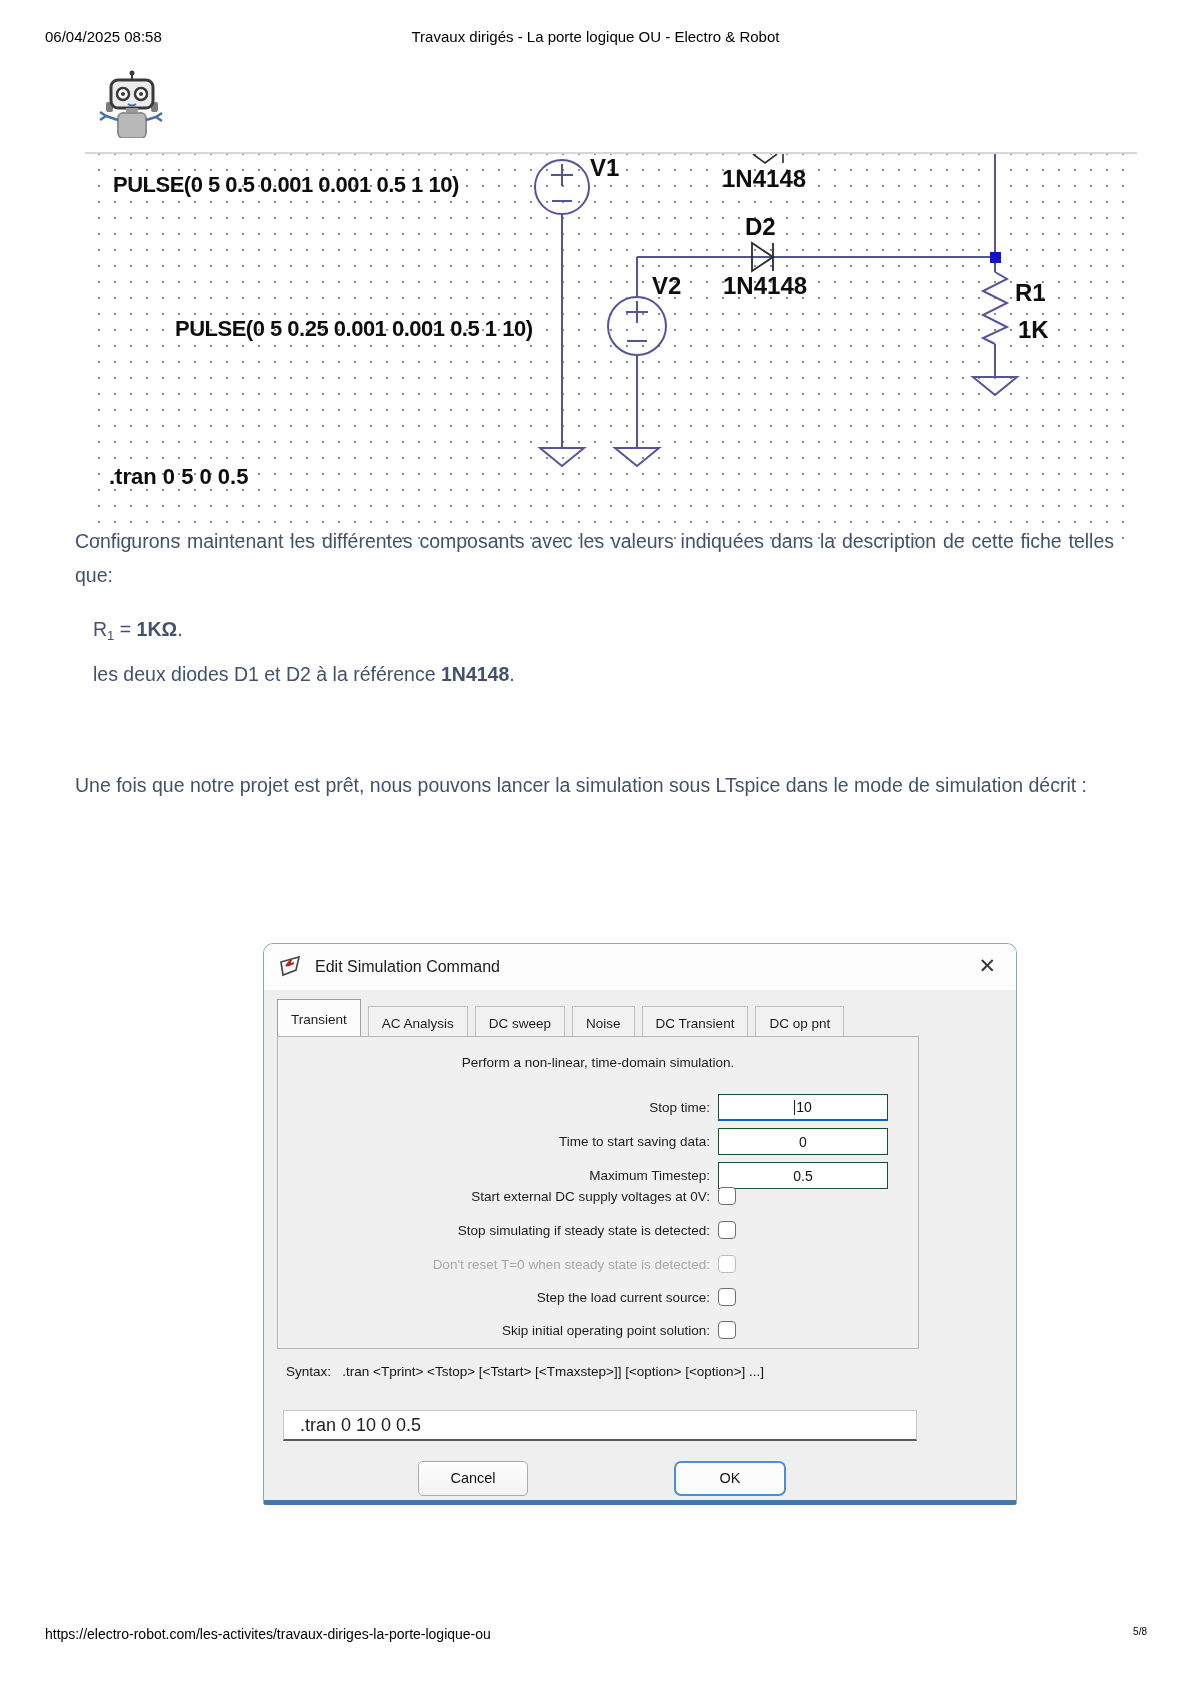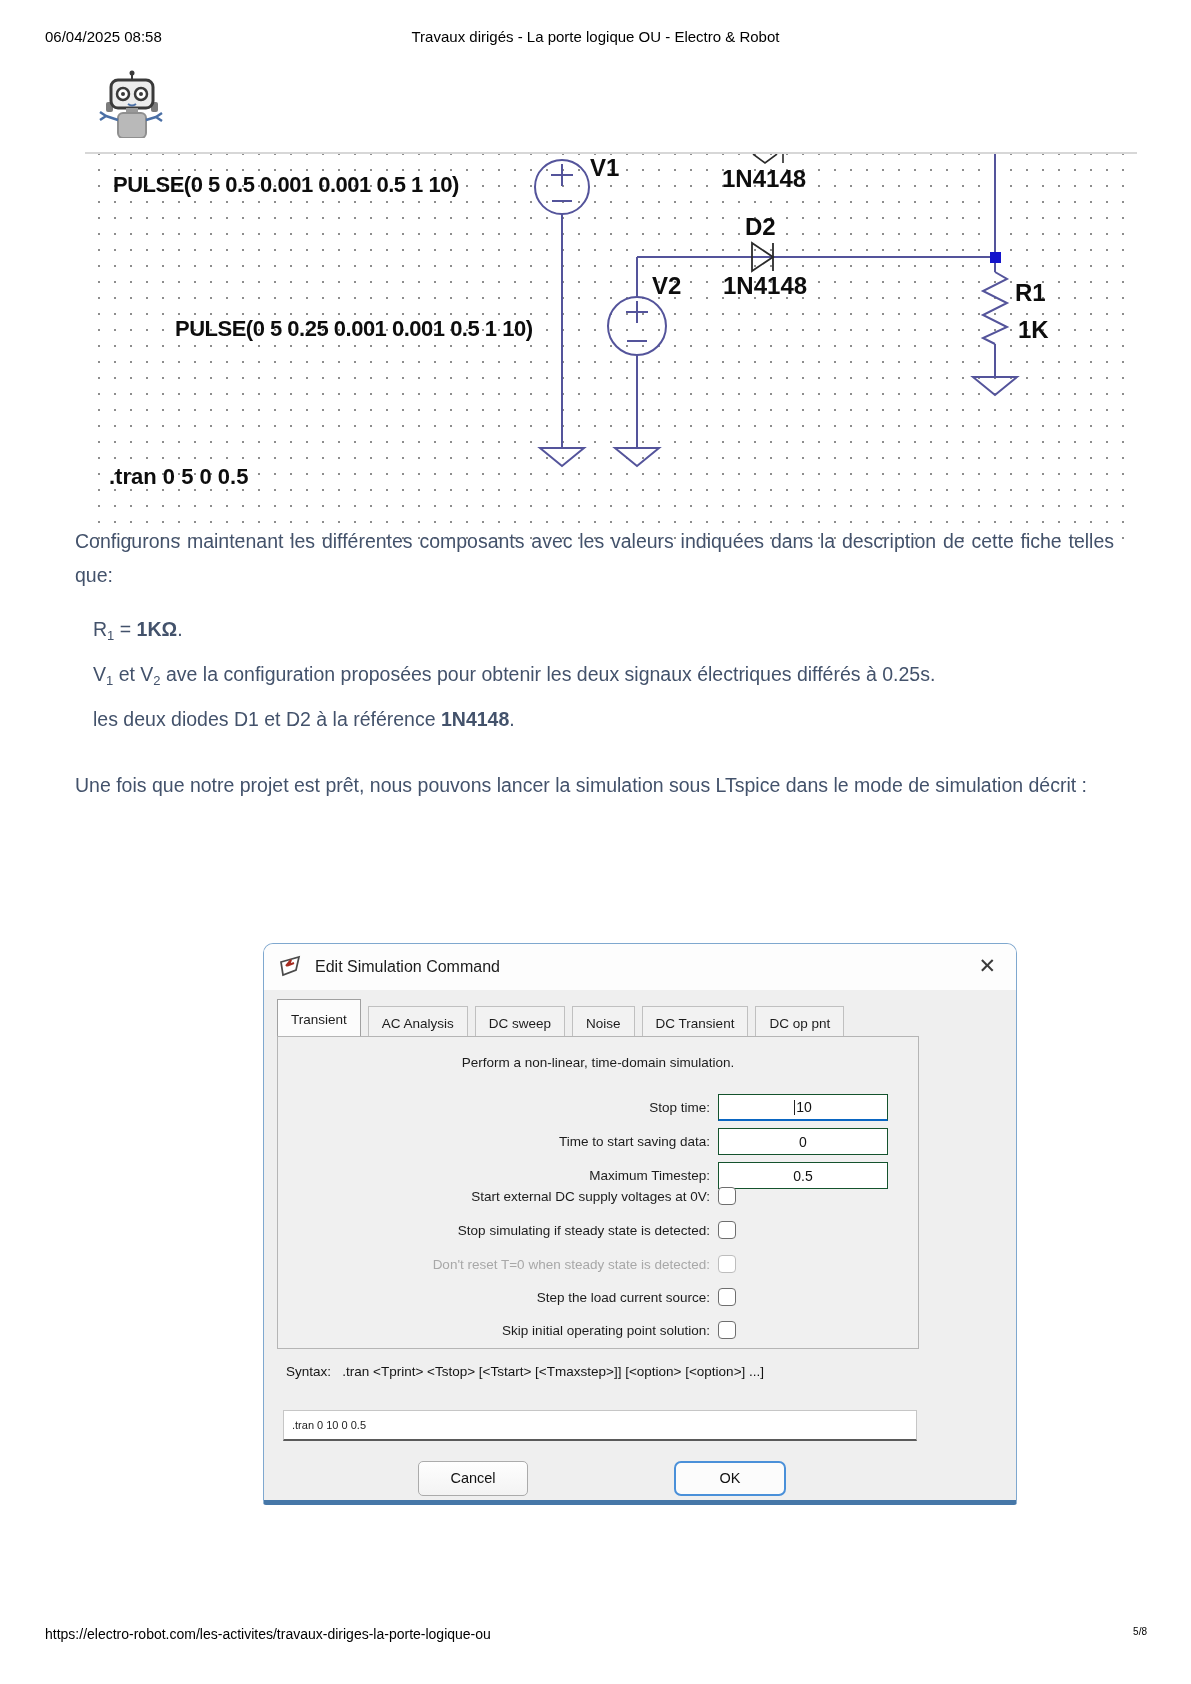--- a/index.html
+++ b/index.html
@@ -58,21 +58,21 @@
 
   .cb-label{position:absolute;left:0;width:432px;text-align:right;height:20px;line-height:20px;}
   .cbx{position:absolute;left:440px;width:18px;height:18px;background:#fff;border:1.5px solid #6e6e6e;
     border-radius:4px;box-sizing:border-box;}
   .dis{color:#a8a8a8;}
   .cbx.dis-box{border-color:#bdbdbd;}
 
   .syntax{position:absolute;left:22px;top:420px;white-space:pre;font-size:13.5px;color:#141414;}
   .cmd{position:absolute;left:19px;top:466px;width:634px;height:31px;background:#fff;
     border:1px solid #c6c6c6;border-bottom:2px solid #5a5a5a;box-sizing:border-box;
-    font-size:11px;color:#222;line-height:28px;padding-left:8px;}
+    font-size:18px;color:#222;line-height:28px;padding-left:16px;}
   .btn{position:absolute;top:517px;height:35px;box-sizing:border-box;text-align:center;
     font-size:14.5px;color:#111;background:linear-gradient(#fefefe,#f3f3f3);
     border:1px solid #ababab;border-radius:5px;line-height:32px;}
   .btn-cancel{left:154px;width:110px;}
   .btn-ok{left:410px;width:112px;background:#fcfcfc;border:2px solid #4a90d9;border-radius:7px;line-height:30px;}
 </style>
 </head>
 <body>
 
 <div class="hdr-date">06/04/2025 08:58</div>
@@ -137,21 +137,20 @@
     <text class="sch-txt" x="930" y="147" font-size="24">R1</text>
     <text class="sch-txt" x="933" y="184" font-size="24">1K</text>
     <text class="sch-txt" x="24" y="330" font-size="22">.tran 0 5 0 0.5</text>
   </svg>
 </div>
 
 <div class="para" style="top:524px;">Configurons maintenant les différentes composants avec les valeurs indiquées dans la description de cette fiche telles que:</div>
 
 <div class="list" style="top:612px;">
   <div class="li"><span>R</span><span class="sb">1</span><span> = </span><span class="b">1KΩ</span><span>.</span></div>
-  <div class="li"><span>V</span><span class="sb">1</span><span> et V</span><span class="sb">2</span><span> ave la configuration proposées pour obtenir les deux signaux électriques différés à 0.25s.</span></div>
   <div class="li"><span>les deux diodes D1 et D2 à la référence </span><span class="b">1N4148</span><span>.</span></div>
 </div>
 
 <div class="para" style="top:768px;">Une fois que notre projet est prêt, nous pouvons lancer la simulation sous LTspice dans le mode de simulation décrit :</div>
 
 <div class="dlg">
   <div class="dlg-titlebar">
     <svg class="dlg-ico" viewBox="0 0 24 24">
       <polygon points="3,7 21,2 18,15 5,20" fill="#fff" stroke="#4a4a4a" stroke-width="1.7"></polygon>
       <polyline points="8,11 13,5 11,10 16,8" fill="none" stroke="#a62c21" stroke-width="2"></polyline>

